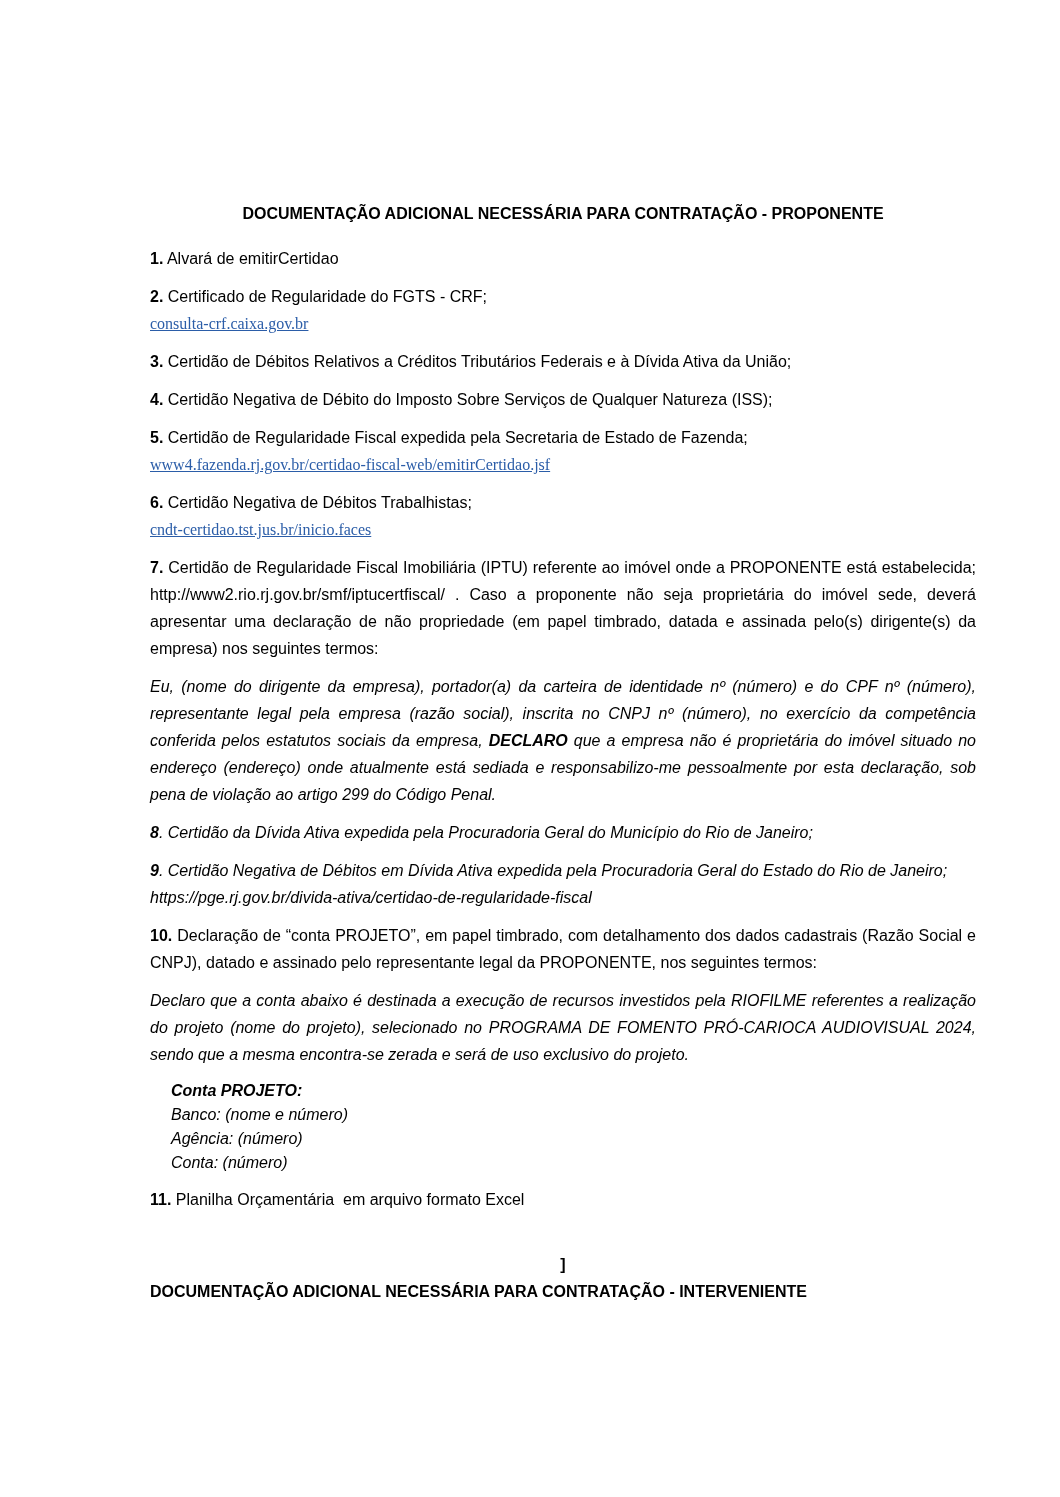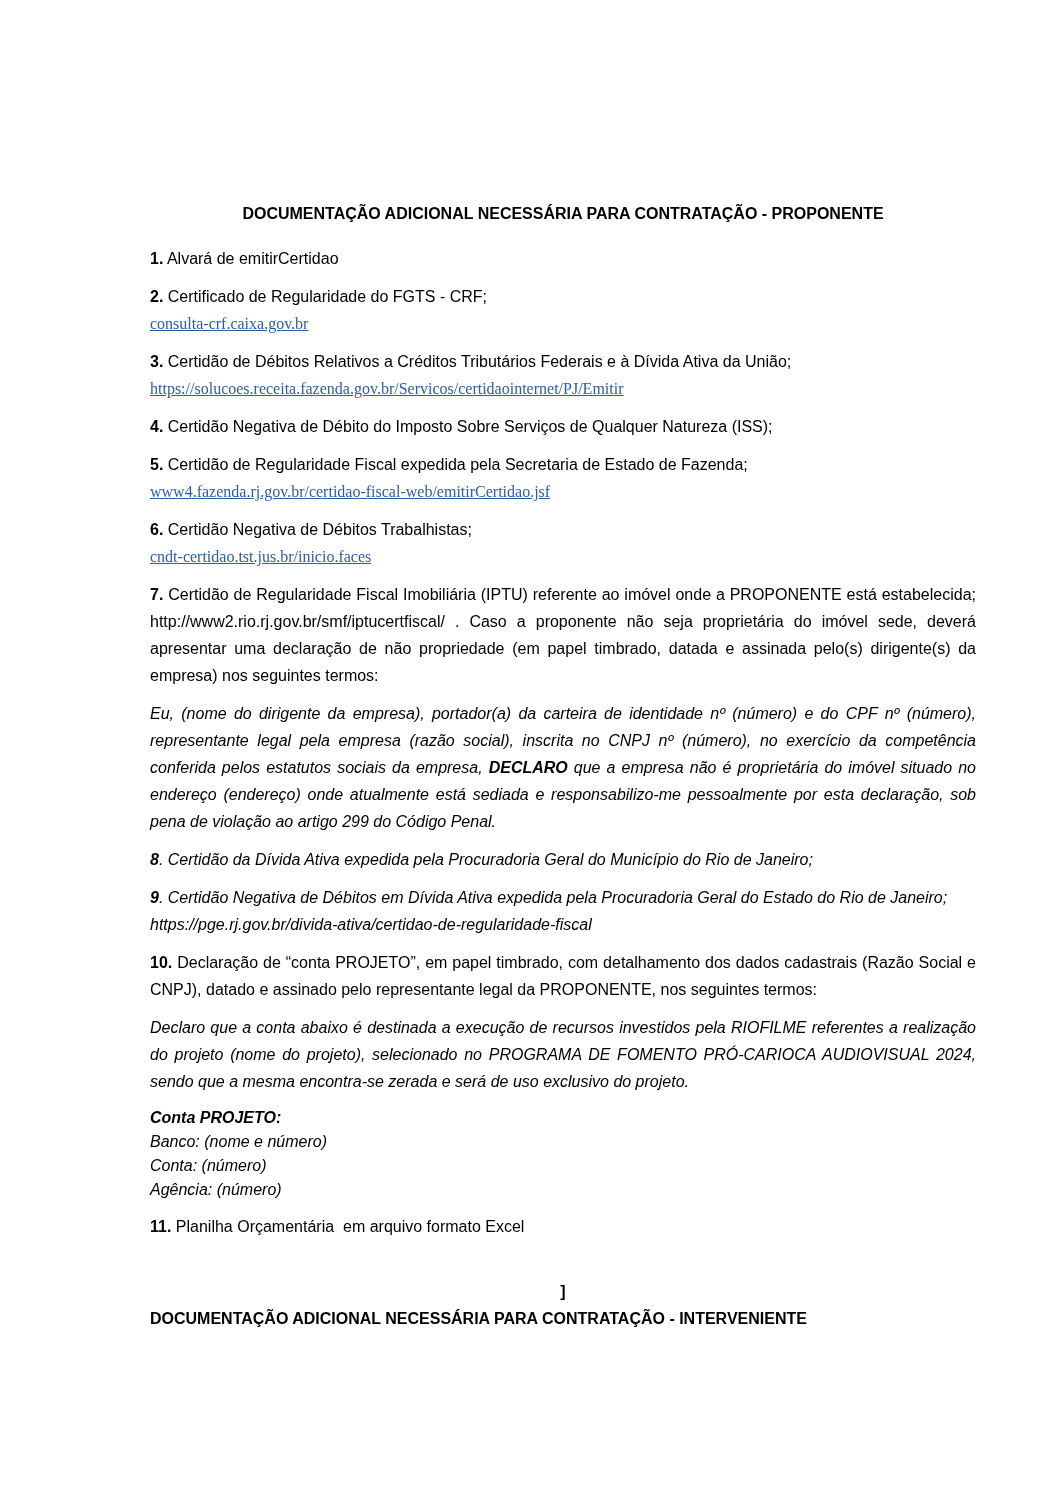--- a/index.html
+++ b/index.html
@@ -35,21 +35,21 @@
   .num { font-weight: bold; }
   .justify { text-align: justify; }
   .italic { font-style: italic; }
   .bold { font-weight: bold; }
   a.doclink {
     color: #2b5da8;
     text-decoration: underline;
     cursor: pointer;
     font-family: Liberation Serif, serif;
   }
-  .tight p { line-height: 24px; }
+  .tight p { line-height: 24px; margin-left: 21px; }
   .prewrap { white-space: pre-wrap; }
   .bracket {
     text-align: center;
     margin-top: 38px;
     font-weight: bold;
   }
   .footer-title {
     font-weight: bold;
     text-align: left;
     line-height: 27px;
@@ -66,21 +66,20 @@
     <p><span class="num">1.</span> <span>Alvará de emitirCertidao</span></p>
   </div>
 
   <div class="block">
     <p><span class="num">2.</span> <span>Certificado de Regularidade do FGTS - CRF;</span></p>
     <p><a class="doclink" href="#">consulta-crf.caixa.gov.br</a></p>
   </div>
 
   <div class="block">
     <p><span class="num">3.</span> <span>Certidão de Débitos Relativos a Créditos Tributários Federais e à Dívida Ativa da União;</span></p>
-    <p><a class="doclink" href="#">https://solucoes.receita.fazenda.gov.br/Servicos/certidaointernet/PJ/Emitir</a></p>
   </div>
 
   <div class="block">
     <p><span class="num">4.</span> <span>Certidão Negativa de Débito do Imposto Sobre Serviços de Qualquer Natureza (ISS);</span></p>
   </div>
 
   <div class="block">
     <p><span class="num">5.</span> <span>Certidão de Regularidade Fiscal expedida pela Secretaria de Estado de Fazenda;</span></p>
     <p><a class="doclink" href="#">www4.fazenda.rj.gov.br/certidao-fiscal-web/emitirCertidao.jsf</a></p>
   </div>
@@ -111,22 +110,22 @@
     <p class="justify"><span class="num">10.</span> <span>Declaração de “conta PROJETO”, em papel timbrado, com detalhamento dos dados cadastrais (Razão Social e CNPJ), datado e assinado pelo representante legal da PROPONENTE, nos seguintes termos:</span></p>
   </div>
 
   <div class="block">
     <p class="justify italic">Declaro que a conta abaixo é destinada a execução de recursos investidos pela RIOFILME referentes a realização do projeto (nome do projeto), selecionado no PROGRAMA DE FOMENTO PRÓ-CARIOCA AUDIOVISUAL 2024, sendo que a mesma encontra-se zerada e será de uso exclusivo do projeto.</p>
   </div>
 
   <div class="block tight">
     <p class="italic bold">Conta PROJETO:</p>
     <p class="italic">Banco: (nome e número)</p>
+    <p class="italic">Agência: (número)</p>
     <p class="italic">Conta: (número)</p>
-    <p class="italic">Agência: (número)</p>
   </div>
 
   <div class="block">
     <p><span class="num">11.</span> <span class="prewrap">Planilha Orçamentária  em arquivo formato Excel</span></p>
   </div>
 
   <p class="bracket">]</p>
   <p class="footer-title">DOCUMENTAÇÃO ADICIONAL NECESSÁRIA PARA CONTRATAÇÃO - INTERVENIENTE</p>
 
 </div>

